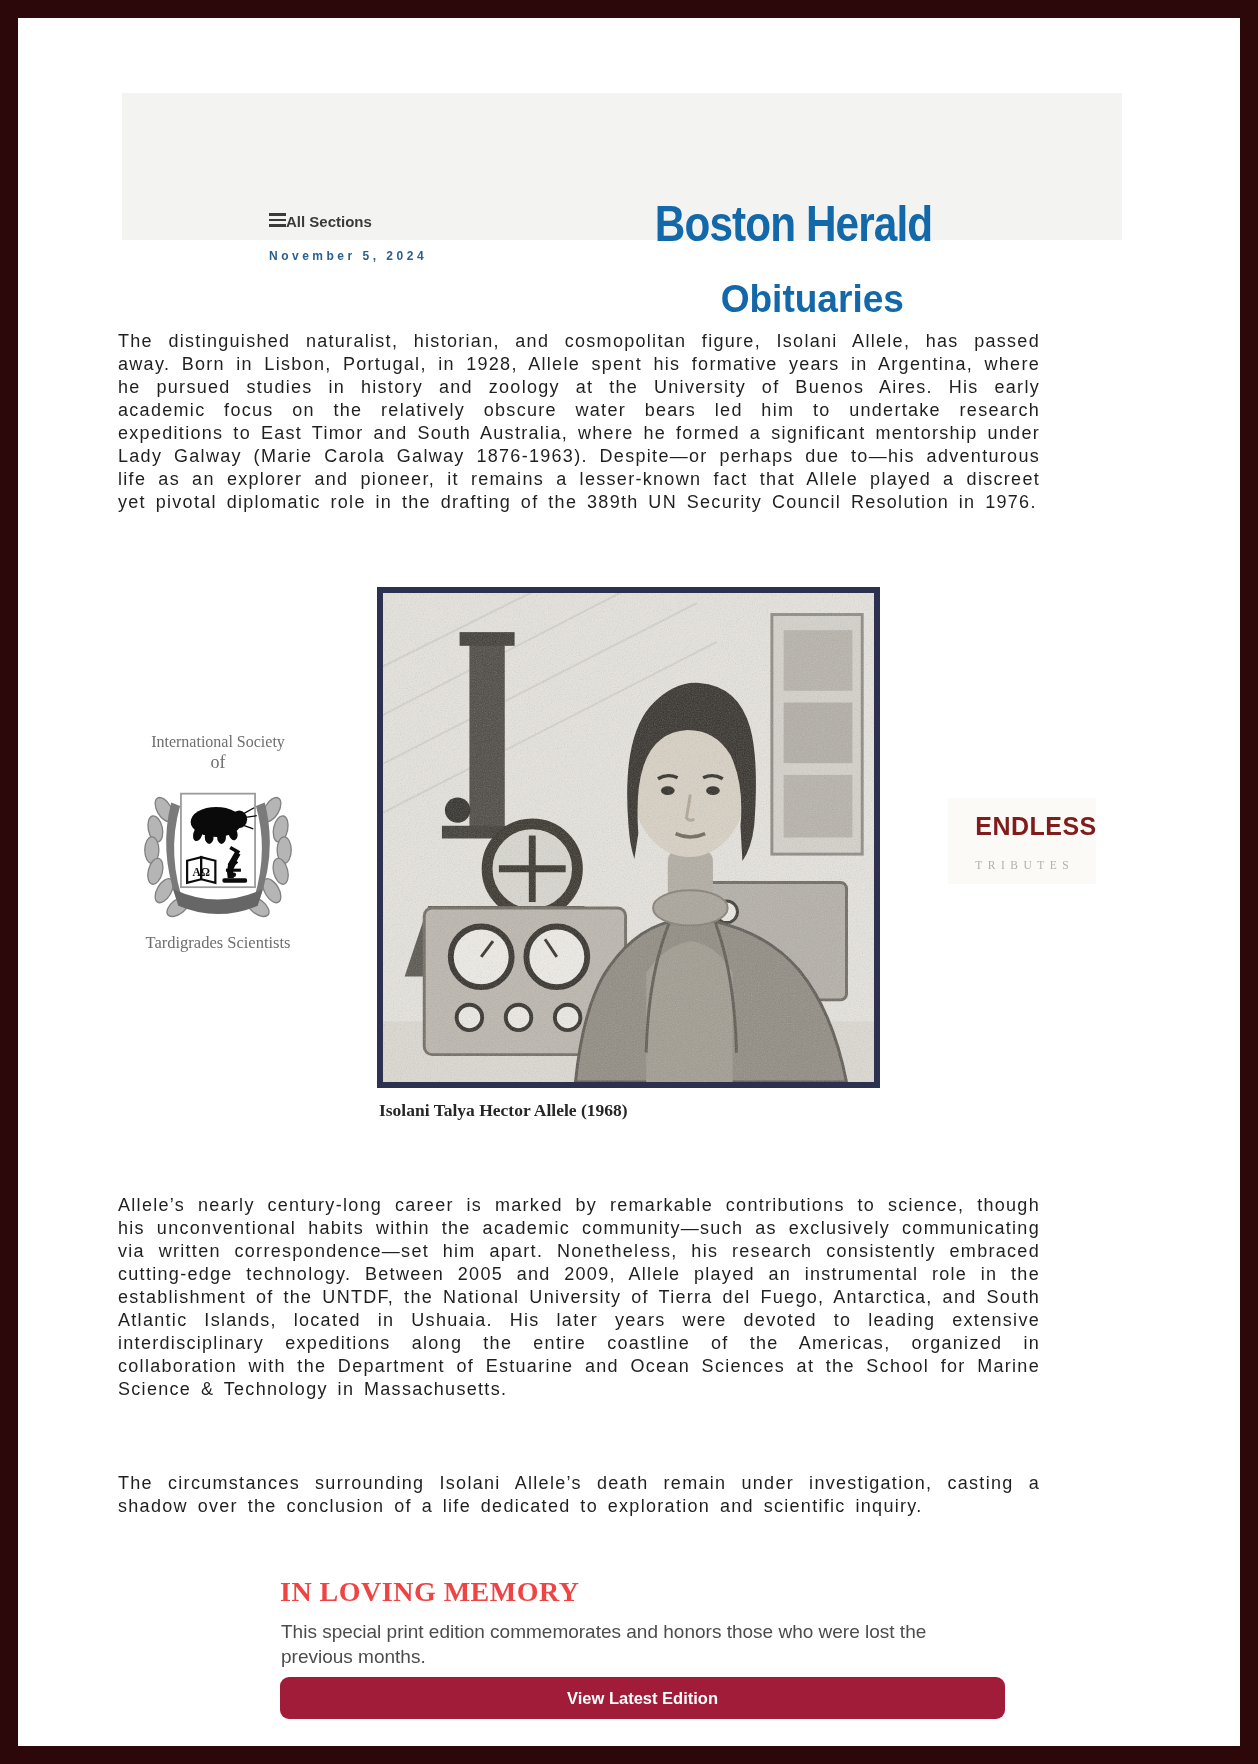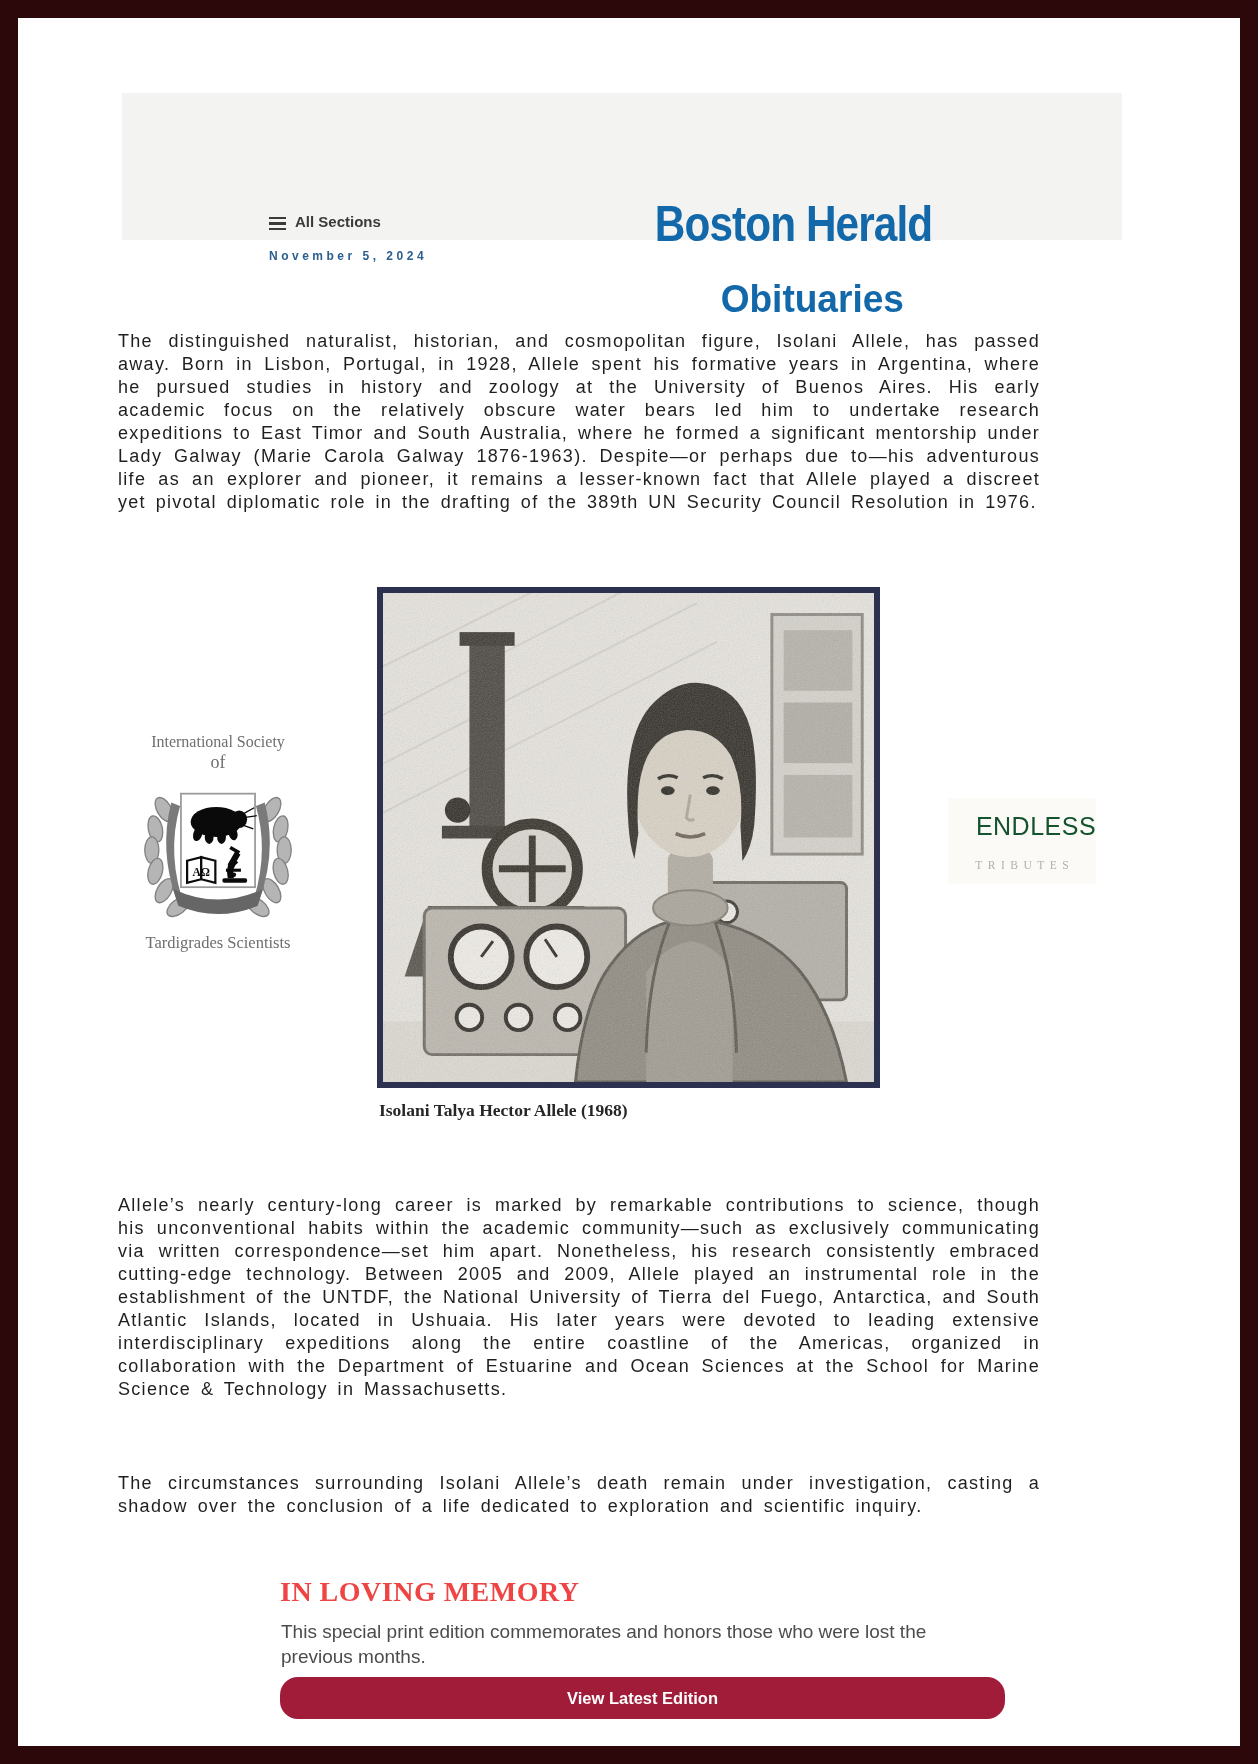--- a/index.html
+++ b/index.html
@@ -7,21 +7,21 @@
     --date-blue:#2a5f8e; --text-dark:#1f1f1f; --button-maroon:#a11c38;
     --photo-frame:#2d3150;
   }
   html,body{margin:0;padding:0;background:#ffffff;}
   .canvas{position:relative;width:1258px;height:1764px;background:var(--border-maroon);
     font-family:"Liberation Sans",sans-serif;overflow:hidden;}
   .sheet{position:absolute;inset:18px;background:#ffffff;}
   .layer{position:absolute;left:0;top:0;width:100%;height:100%;}
 
   .header-box{position:absolute;left:122px;top:93px;width:1000px;height:147px;background:var(--header-bg);}
-  .menu-row{position:absolute;left:147px;top:120px;display:flex;align-items:flex-end;gap:9px;cursor:pointer;}
+  .menu-row{position:absolute;left:147px;top:120px;display:flex;align-items:flex-start;cursor:pointer;}
   .hamburger{width:17px;display:flex;flex-direction:column;gap:3px;}
   .hamburger span{display:block;height:2.5px;background:#3a3a3a;}
   .menu-label{font-size:15px;font-weight:700;color:#3a3a3a;}
   .date{position:absolute;left:147px;top:156px;font-size:12px;font-weight:700;
     letter-spacing:3.5px;color:var(--date-blue);}
   .brand{position:absolute;right:190px;top:100px;font-size:47px;font-weight:700;
     color:var(--brand-blue);letter-spacing:-1px;transform:scaleX(.9) scaleY(1.08);
     transform-origin:right top;cursor:pointer;white-space:nowrap;}
   .section-title{position:absolute;right:218px;top:184px;font-size:39px;font-weight:700;
     color:var(--brand-blue);transform:scaleX(.95);transform-origin:right top;white-space:nowrap;}
@@ -39,30 +39,30 @@
 
   .photo-frame{position:absolute;left:377px;top:587px;width:503px;height:501px;
     border:6px solid var(--photo-frame);box-sizing:border-box;background:#e8e5df;}
   .photo-frame svg{width:100%;height:100%;display:block;}
 
   .caption{position:absolute;left:379px;top:1100px;font-family:"Liberation Serif",serif;
     font-weight:700;font-size:17.5px;color:#262626;}
 
   .tributes{position:absolute;left:948px;top:798px;width:148px;height:86px;background:#fbfaf7;
     display:flex;flex-direction:column;align-items:center;justify-content:center;cursor:pointer;}
-  .tributes .t1{font-size:25px;font-weight:400;color:#14532d;letter-spacing:.5px;margin-left:28px;}
+  .tributes .t1{font-size:25px;font-weight:700;color:#7f1d1d;letter-spacing:.5px;margin-left:28px;}
   .tributes .t2{font-family:"Liberation Serif",serif;font-size:11.5px;color:#b5b0a8;
     letter-spacing:5.5px;margin-top:18px;margin-right:-5.5px;}
 
   .memorial-heading{position:absolute;left:280px;top:1576px;font-family:"Liberation Serif",serif;
     font-weight:700;font-size:28px;color:#ef4444;letter-spacing:.5px;}
   .memorial-body{position:absolute;left:281px;top:1620px;width:660px;font-size:19px;
     line-height:24.5px;color:#4c4c4c;}
   .view-btn{position:absolute;left:280px;top:1677px;width:725px;height:42px;
-    background:var(--button-maroon);border:none;border-radius:18px;color:#ffffff;
+    background:var(--button-maroon);border:none;border-radius:9px;color:#ffffff;
     font-weight:700;font-size:16.5px;font-family:"Liberation Sans",sans-serif;cursor:pointer;}
 </style>
 </head>
 <body>
 
 <div class="canvas">
   <div class="sheet"></div>
   <div class="layer">
 
     <div class="header-box">

